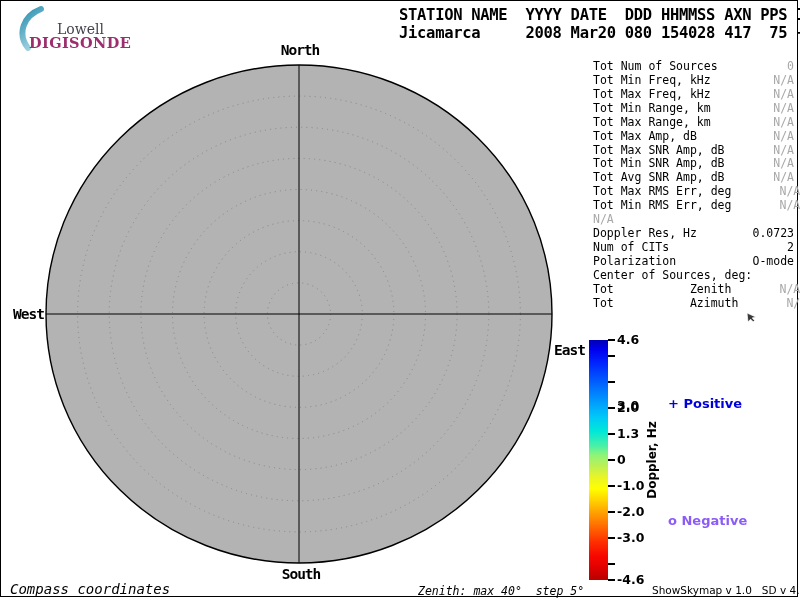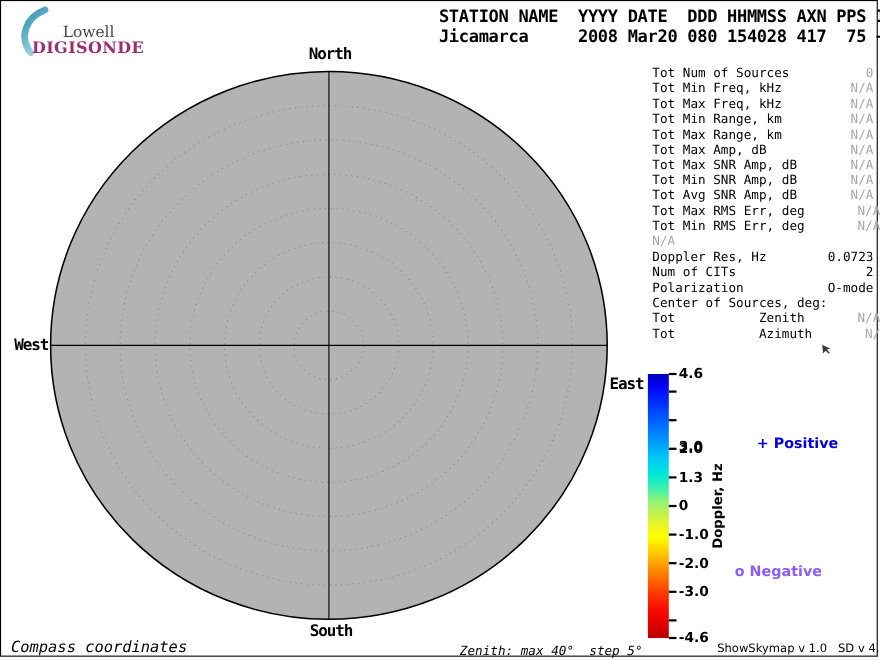--- a/index.html
+++ b/index.html
@@ -30,21 +30,21 @@
   .cb{position:absolute;left:589px;top:340px;width:60px;height:240px;padding-left:12px;}
   .cb-bar{position:absolute;left:0;top:0;width:19px;height:240px;}
   .cb-tick{position:absolute;left:19px;width:7px;height:2px;background:#000;}
   .cb-lbl{position:absolute;left:28px;font-family:"DejaVu Sans",sans-serif;
     font-weight:bold;font-size:12.5px;white-space:nowrap;color:#000;}
   .cb-title{
     position:absolute;left:652px;top:460px;transform:translate(-50%,-50%) rotate(-90deg);
     font-family:"DejaVu Sans",sans-serif;font-weight:bold;font-size:12px;white-space:nowrap;
   }
   .leg{position:absolute;font-family:"DejaVu Sans",sans-serif;font-weight:bold;font-size:13px;white-space:pre;}
-  .leg-pos{left:668px;top:396px;margin-left:20px;}
+  .leg-pos{left:668px;top:396px;}
   .leg-neg{left:668px;top:513px;}
   .f-left{position:absolute;left:10px;top:581px;font-style:italic;font-size:14px;white-space:pre;}
   .f-mid{position:absolute;left:418px;top:584px;font-style:italic;font-size:11.5px;white-space:pre;}
   .f-right{position:absolute;left:652px;top:584px;font-family:"DejaVu Sans",sans-serif;font-size:10.5px;white-space:pre;}
   .cursor{position:absolute;left:746px;top:311px;}
 </style>
 </head>
 <body>
 
 <div class="frame"></div>

